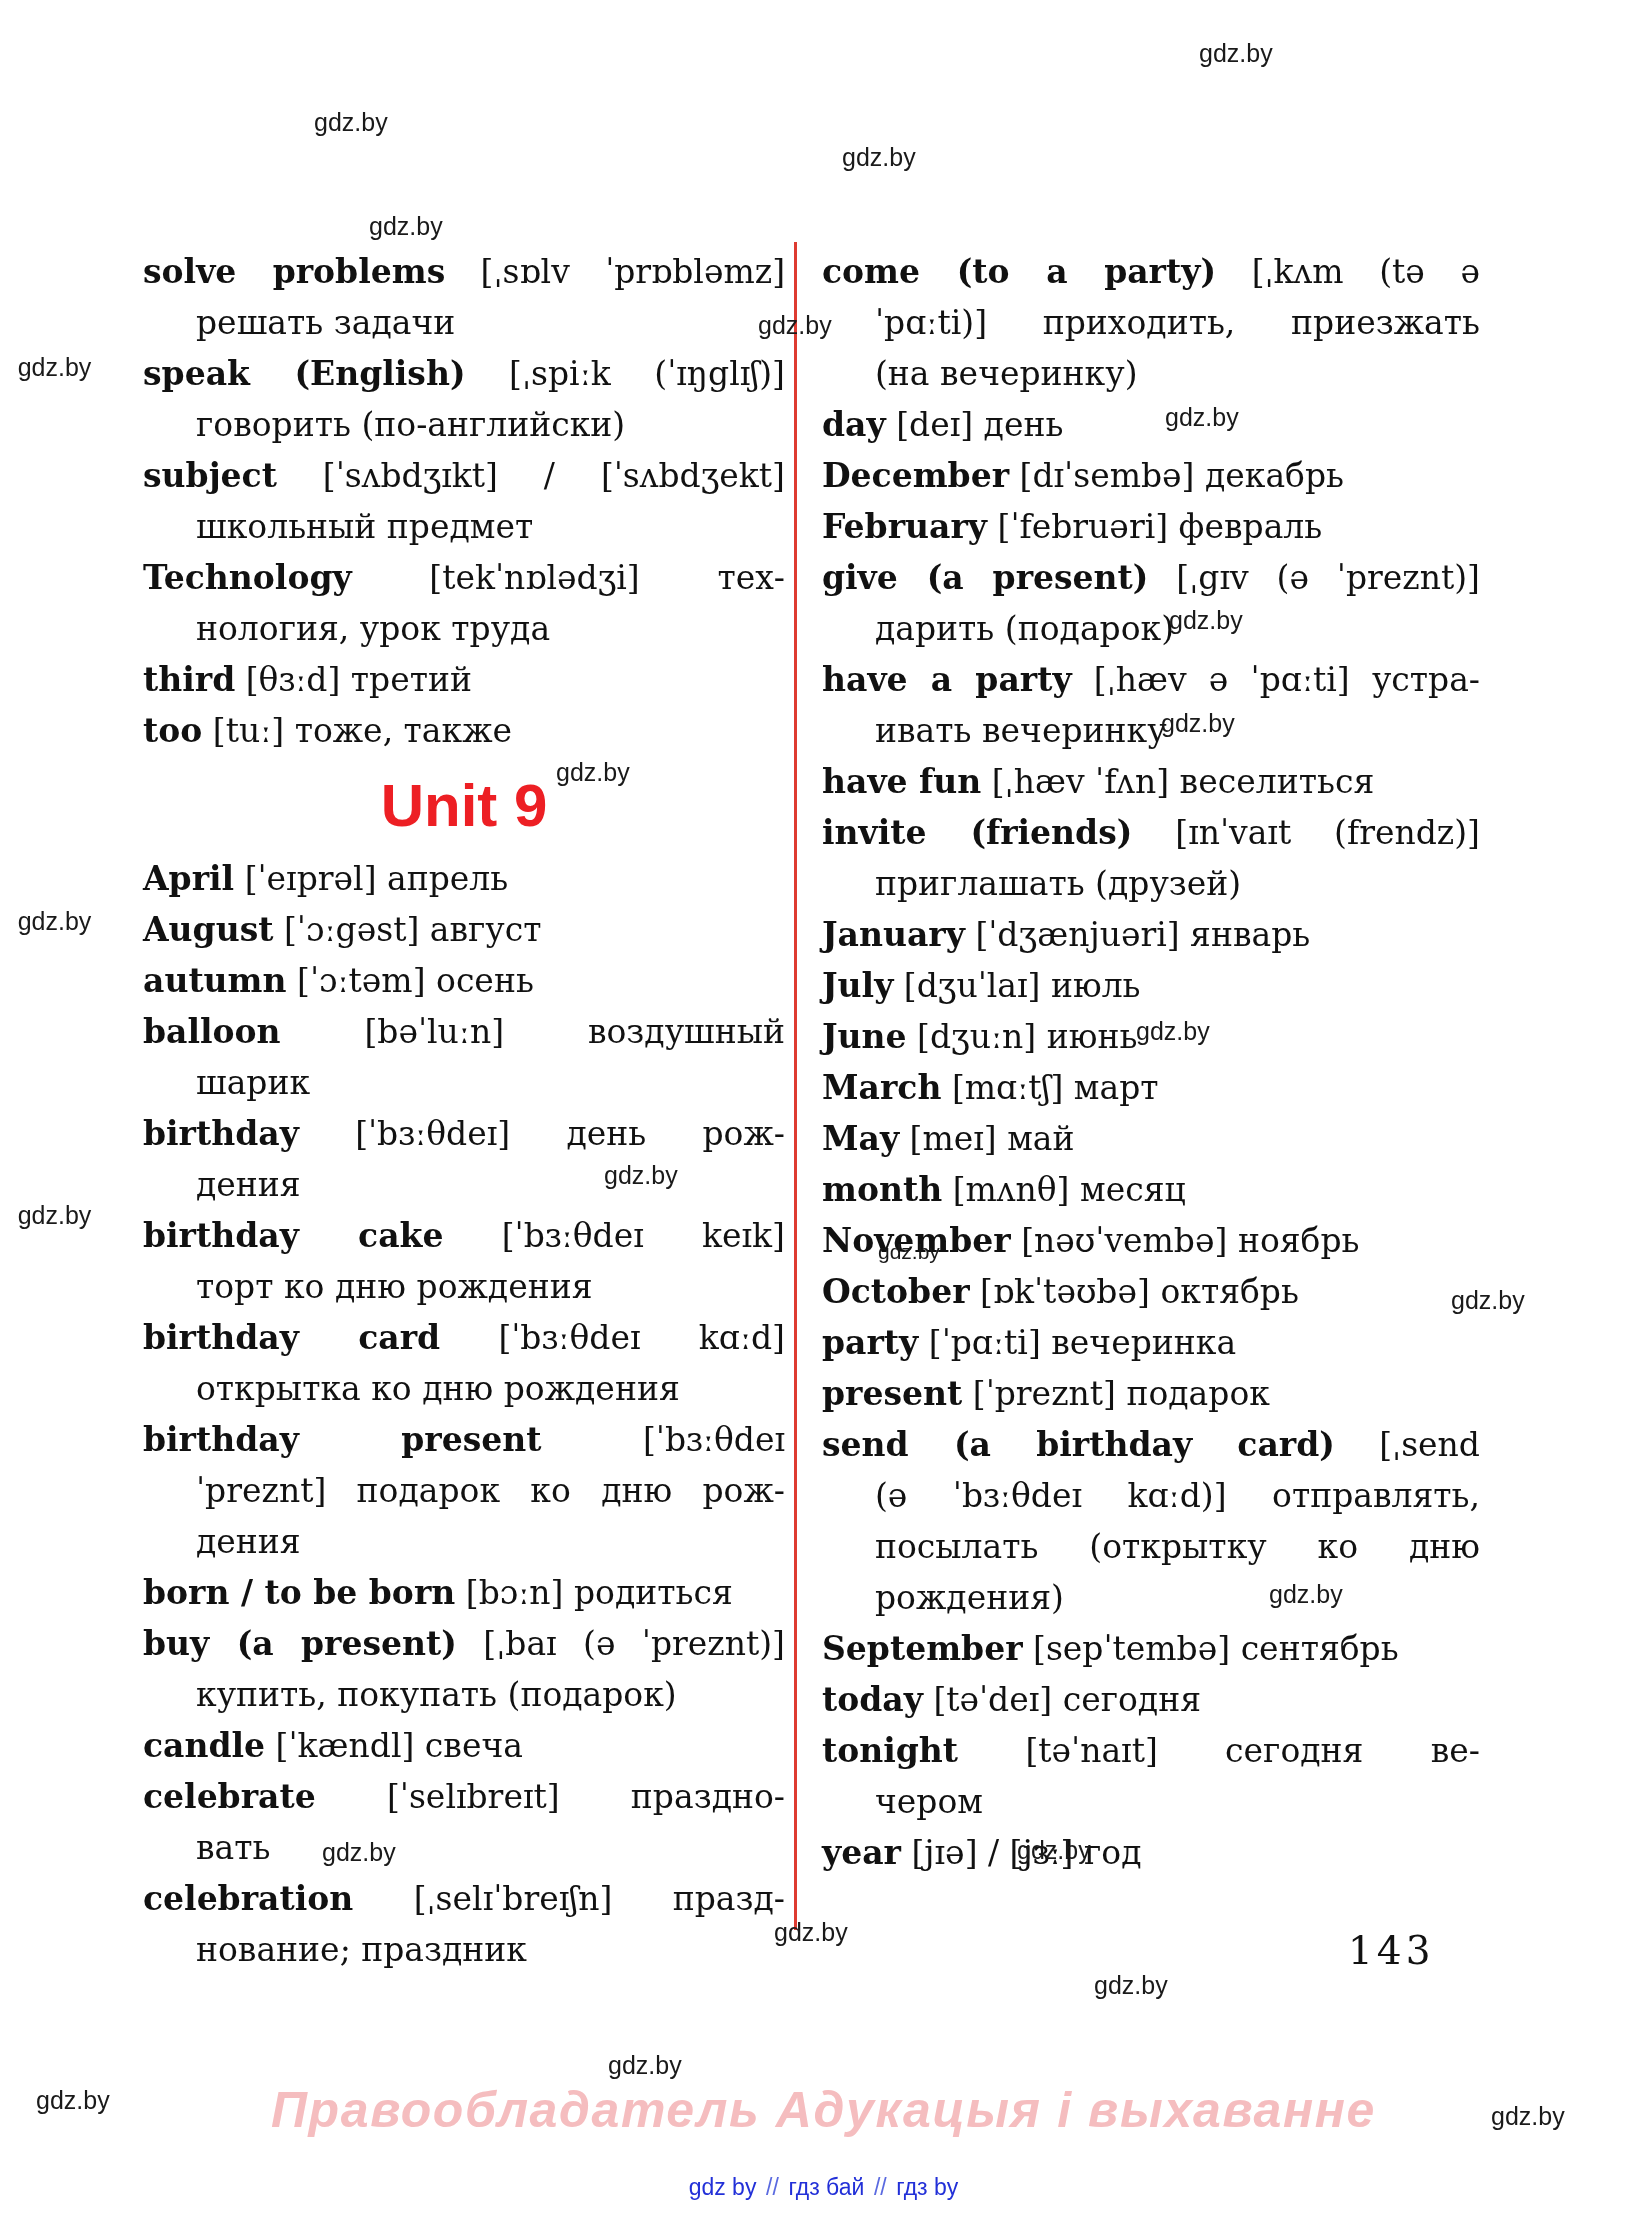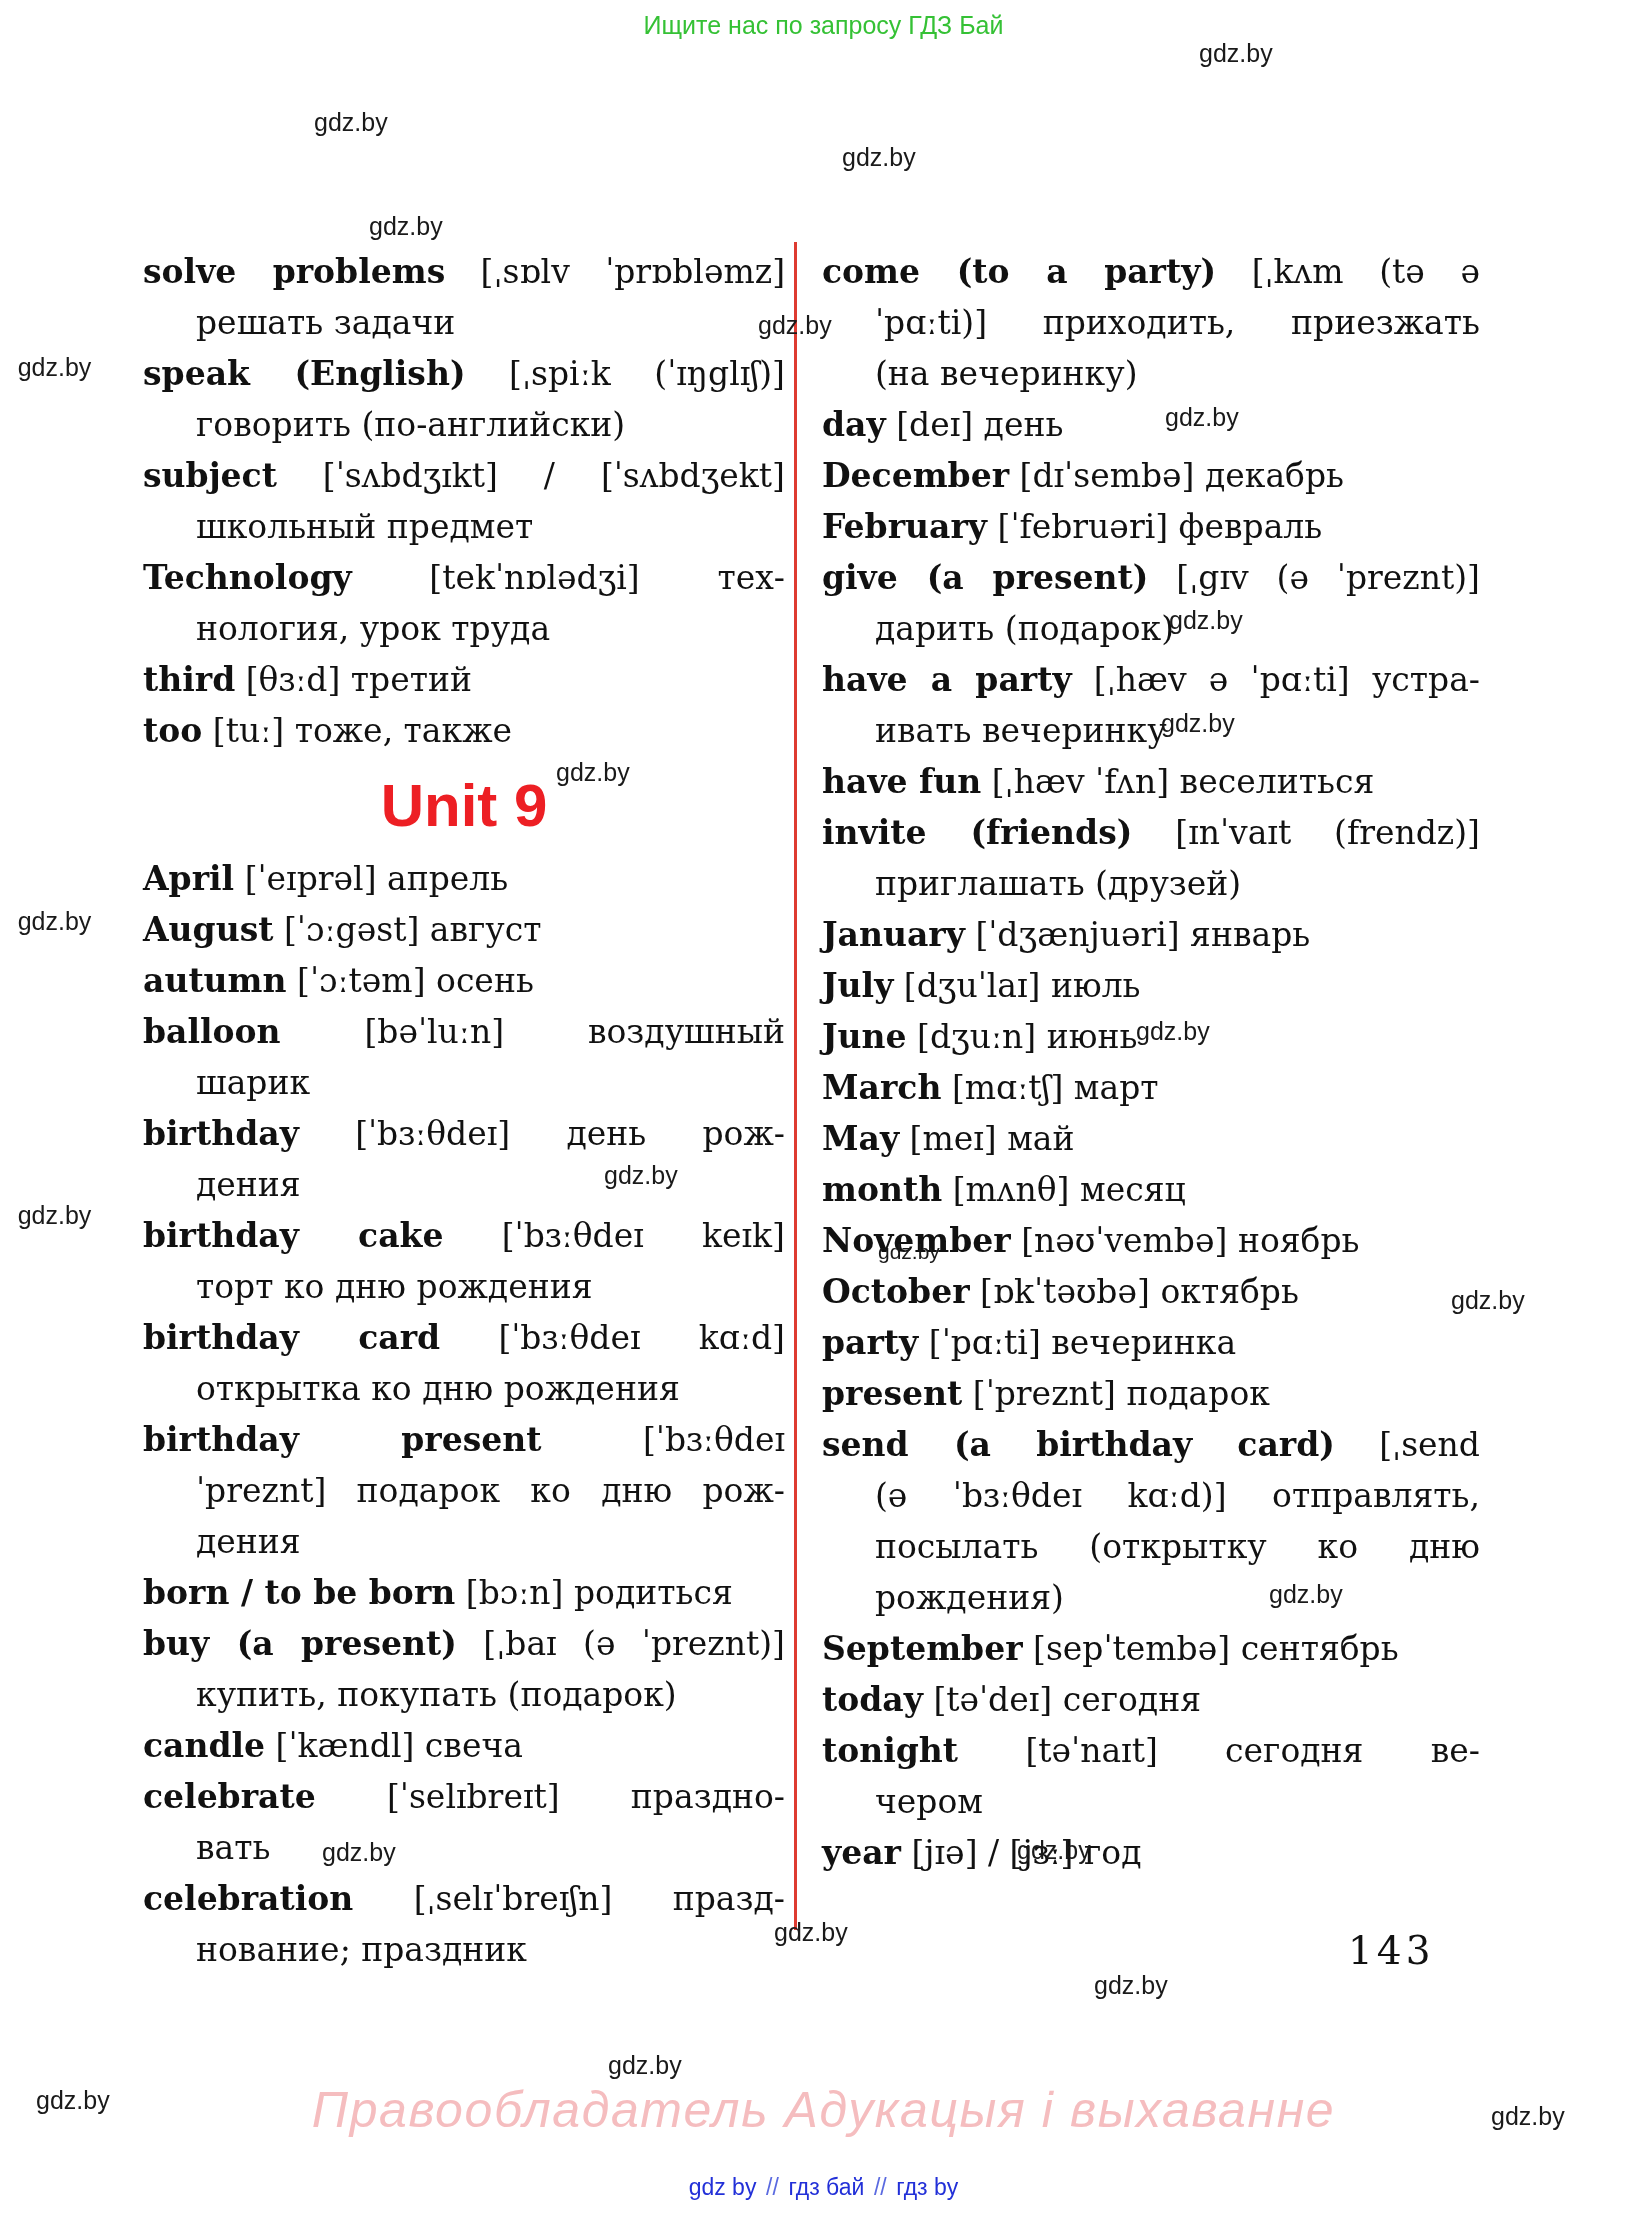--- a/index.html
+++ b/index.html
@@ -16,33 +16,32 @@
   .ind{padding-left:53px;}
   .unit-header{height:97px;text-align:center;}
   .unit-title{display:inline-block;margin-top:4.8px;
       font-family:"Liberation Sans",sans-serif;font-weight:bold;font-size:60px;
       line-height:89px;color:var(--unit-red);letter-spacing:0px;}
   .divider{position:absolute;left:794px;top:242px;width:3.2px;height:1688px;background:var(--divider-red);}
   .wm{position:absolute;font-family:"Liberation Sans",sans-serif;font-size:25px;color:#1a1a1a;
       white-space:nowrap;}
   .pagenum{position:absolute;left:1348px;top:1928px;font-size:39px;letter-spacing:4px;color:#111;}
   .copyright{position:absolute;top:2081px;left:0;width:100%;text-align:center;
-      font-family:"Liberation Sans",sans-serif;font-style:italic;font-weight:normal;
+      font-family:"Liberation Sans",sans-serif;font-style:italic;font-weight:bold;
       font-size:50px;color:var(--copy-pink);letter-spacing:1.6px;}
   .footer-links{position:absolute;top:2174px;left:0;width:100%;text-align:center;
       font-family:"Liberation Sans",sans-serif;font-size:23px;}
   .footer-links a{color:var(--link-blue);text-decoration:none;margin:0 4.8px;}
   .footer-links .sep{color:var(--sep-blue);margin:0 4.8px;}
 </style>
 </head>
 <body>
 
 <div class="page">
 
-  <div class="promo">Ищите нас по запросу ГДЗ Бай</div>
 
   <div class="divider"></div>
 
   <div class="col col-left">
     <div id="left-seg1">
         <div class="line just"><span class="hw">solve problems</span><span class="tx"> [ˌsɒlv ˈprɒbləmz]</span></div>
         <div class="line ind"><span class="tx">решать задачи</span></div>
         <div class="line just"><span class="hw">speak (English)</span><span class="tx"> [ˌspiːk (ˈɪŋglɪʃ)]</span></div>
         <div class="line ind"><span class="tx">говорить (по-английски)</span></div>
         <div class="line just"><span class="hw">subject</span><span class="tx"> [ˈsʌbdʒɪkt] / [ˈsʌbdʒekt]</span></div>

